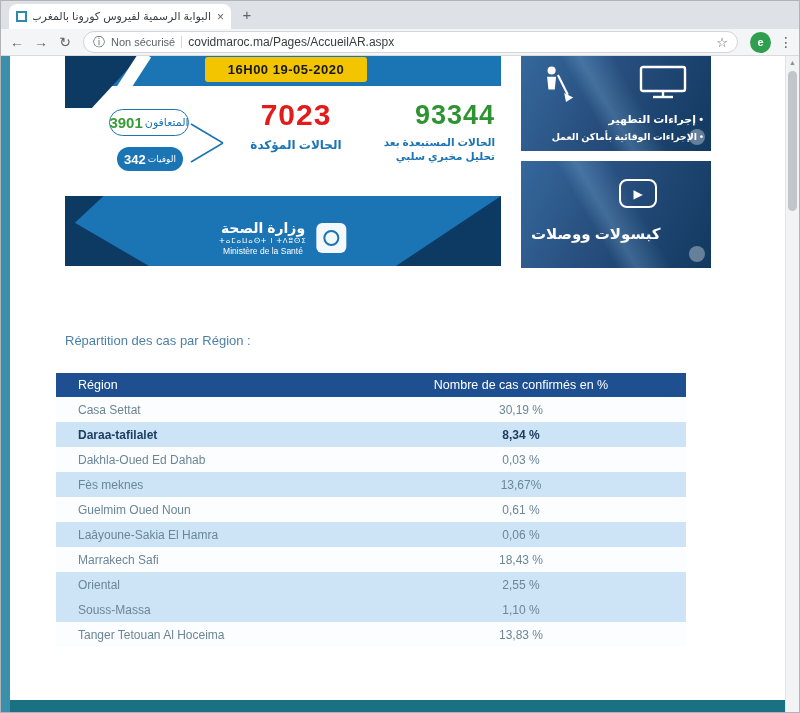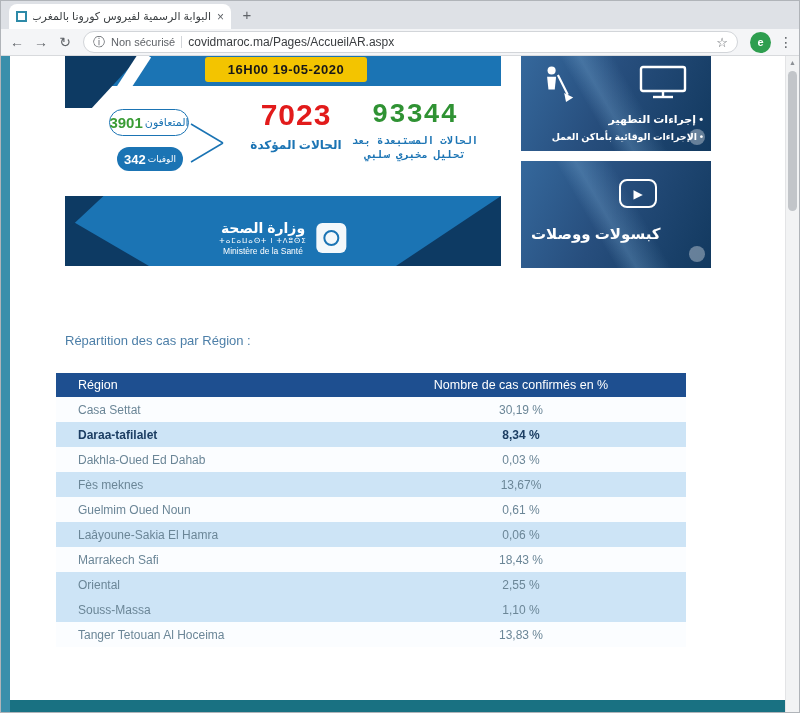--- a/index.html
+++ b/index.html
@@ -65,21 +65,21 @@
   .pill-deaths { left:52px; top:91px; width:66px; height:24px; background:#1b74b4; border-radius:12px; }
   .pill-num { font-weight:bold; }
   .pill-recovered .pill-num { color:#3a9c35; font-size:15px; }
   .pill-recovered .pill-lbl { color:#1b74b4; font-size:11px;text-align:right; }
   .pill-deaths .pill-num { color:#fff; font-size:13px; }
   .pill-deaths .pill-lbl { color:#fff; font-size:9px; }
 
   .bracket { position:absolute; left:124px; top:58px; width:40px; height:58px; }
 
   .confirmed { position:absolute; left:172px; top:42px; width:118px; text-align:center; }
-  .excluded  { position:absolute; left:284px; top:44px; width:132px; text-align:center;font-family:Liberation Mono, monospace; }
+  .excluded  { position:absolute; left:298px; top:44px; width:132px; text-align:right; }
   .big-num { font-weight:bold; letter-spacing:1px; }
   .big-num.red { color:#e21b1b; font-size:30px; }
   .big-num.green { color:#2f9233; font-size:27px; }
   .stat-label { color:#1b74b4; font-weight:bold; direction:rtl; margin-top:6px; }
   .confirmed .stat-label { font-size:12px; }
   .excluded .stat-label { font-size:10.5px; line-height:14px; margin-top:4px; }
 
   .banner-footer { position:absolute; bottom:0; left:0; right:0; height:70px; background:#1b74b4; overflow:hidden; }
   .fnavy { position:absolute; background:#0d3a63; }
   .f1 { left:0; bottom:0; width:140px; height:70px; clip-path:polygon(0 100%, 0 30%, 60% 100%); }

